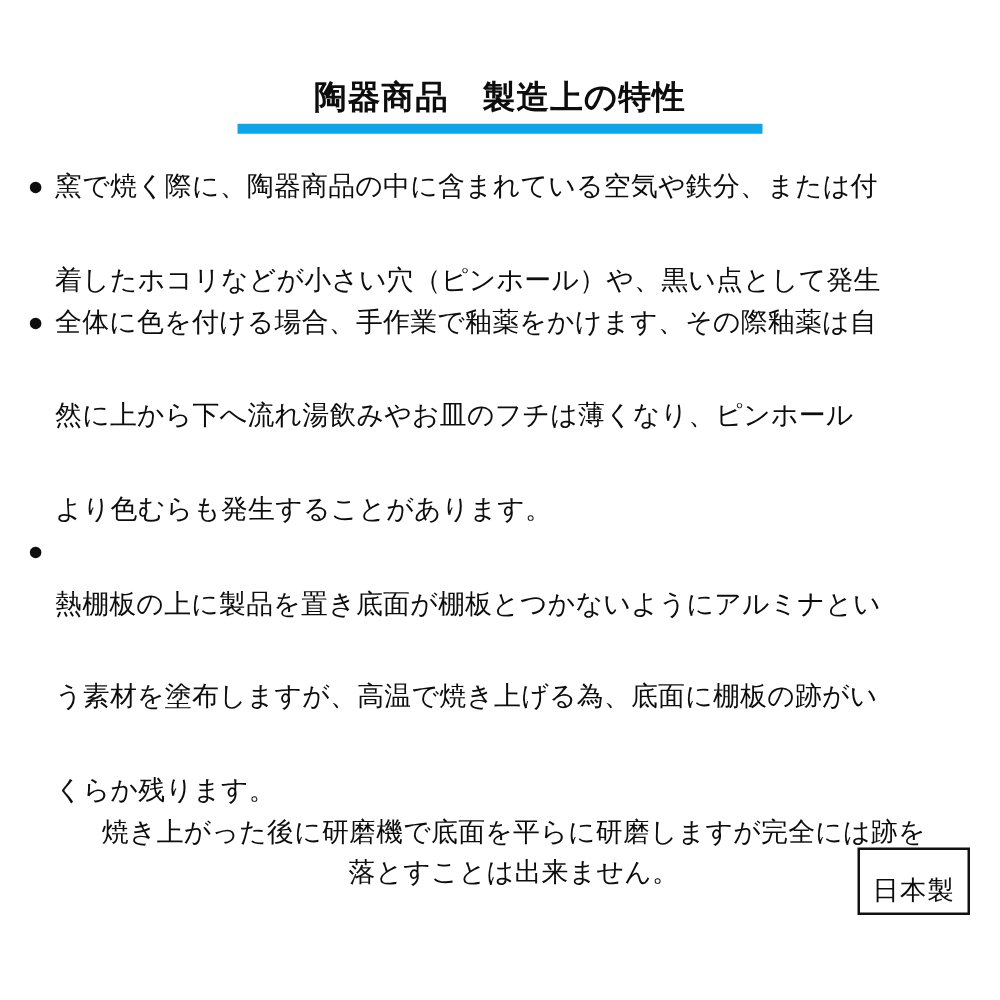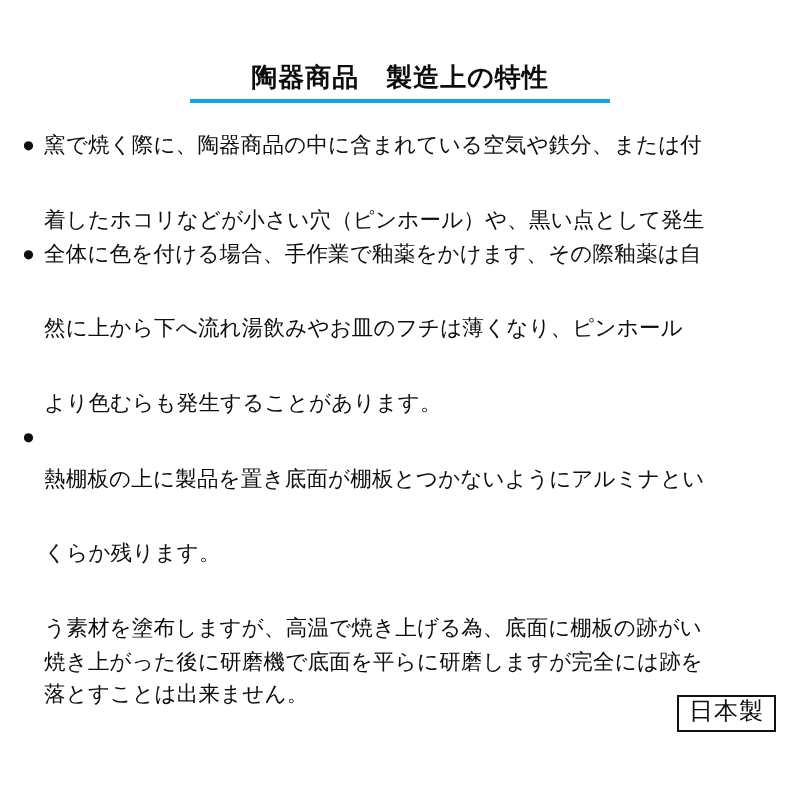--- a/index.html
+++ b/index.html
@@ -24,21 +24,21 @@
   .title {
     text-align: center;
     font-size: 26px;
     line-height: 1.2;
     font-weight: 700;
     letter-spacing: 1px;
     padding-top: 62px;
     padding-bottom: 6px;
     margin: 0 auto;
     width: 420px;
-    border-bottom: 4px solid #0ea5e9;
+    border-bottom: 8px solid #0ea5e9;
   }
   .intro {
     margin: 26px 22px 0 22px;
     font-size: 21.5px;
     line-height: 1.52;
     letter-spacing: 0.2px;
   }
   .intro p {
     margin: 0 0 2px 0;
   }
@@ -71,28 +71,29 @@
   }
   .trailing {
     margin: 0 22px;
     font-size: 21.5px;
     line-height: 1.52;
     letter-spacing: 0.2px;
     padding-left: 22px;
   }
   .trailing p {
     margin: 0;
+    text-align: center;
   }
   .made-in {
     position: absolute;
     right: 24px;
     bottom: 68px;
     border: 2px solid #111;
-    padding: 2px 10px 7px 10px;
-    font-size: 24px;
+    padding: 22px 10px 7px 10px;
+    font-size: 21px;
     line-height: 1;
     letter-spacing: 1px;
   }
 </style>
 </head>
 <body>
 
 <div class="page">
 
   <div class="title">陶器商品　製造上の特性</div>
@@ -114,22 +115,22 @@
         <p>全体に色を付ける場合、手作業で釉薬をかけます、その際釉薬は自</p>
         <p class="indent">然に上から下へ流れ湯飲みやお皿のフチは薄くなり、ピンホール</p>
         <p class="indent">より色むらも発生することがあります。</p>
       </div>
     </div>
 
     <div class="bullet">
       <span class="bullet-marker">●</span>
       <div class="bullet-body">
         <p class="indent">熱棚板の上に製品を置き底面が棚板とつかないようにアルミナとい</p>
+        <p class="indent">う素材を塗布しますが、高温で焼き上げる為、底面に棚板の跡がい</p>
         <p class="indent">くらか残ります。</p>
-        <p class="indent">う素材を塗布しますが、高温で焼き上げる為、底面に棚板の跡がい</p>
       </div>
     </div>
 
   </div>
 
   <div class="trailing">
     <p>焼き上がった後に研磨機で底面を平らに研磨しますが完全には跡を</p>
     <p>落とすことは出来ません。</p>
   </div>
 

